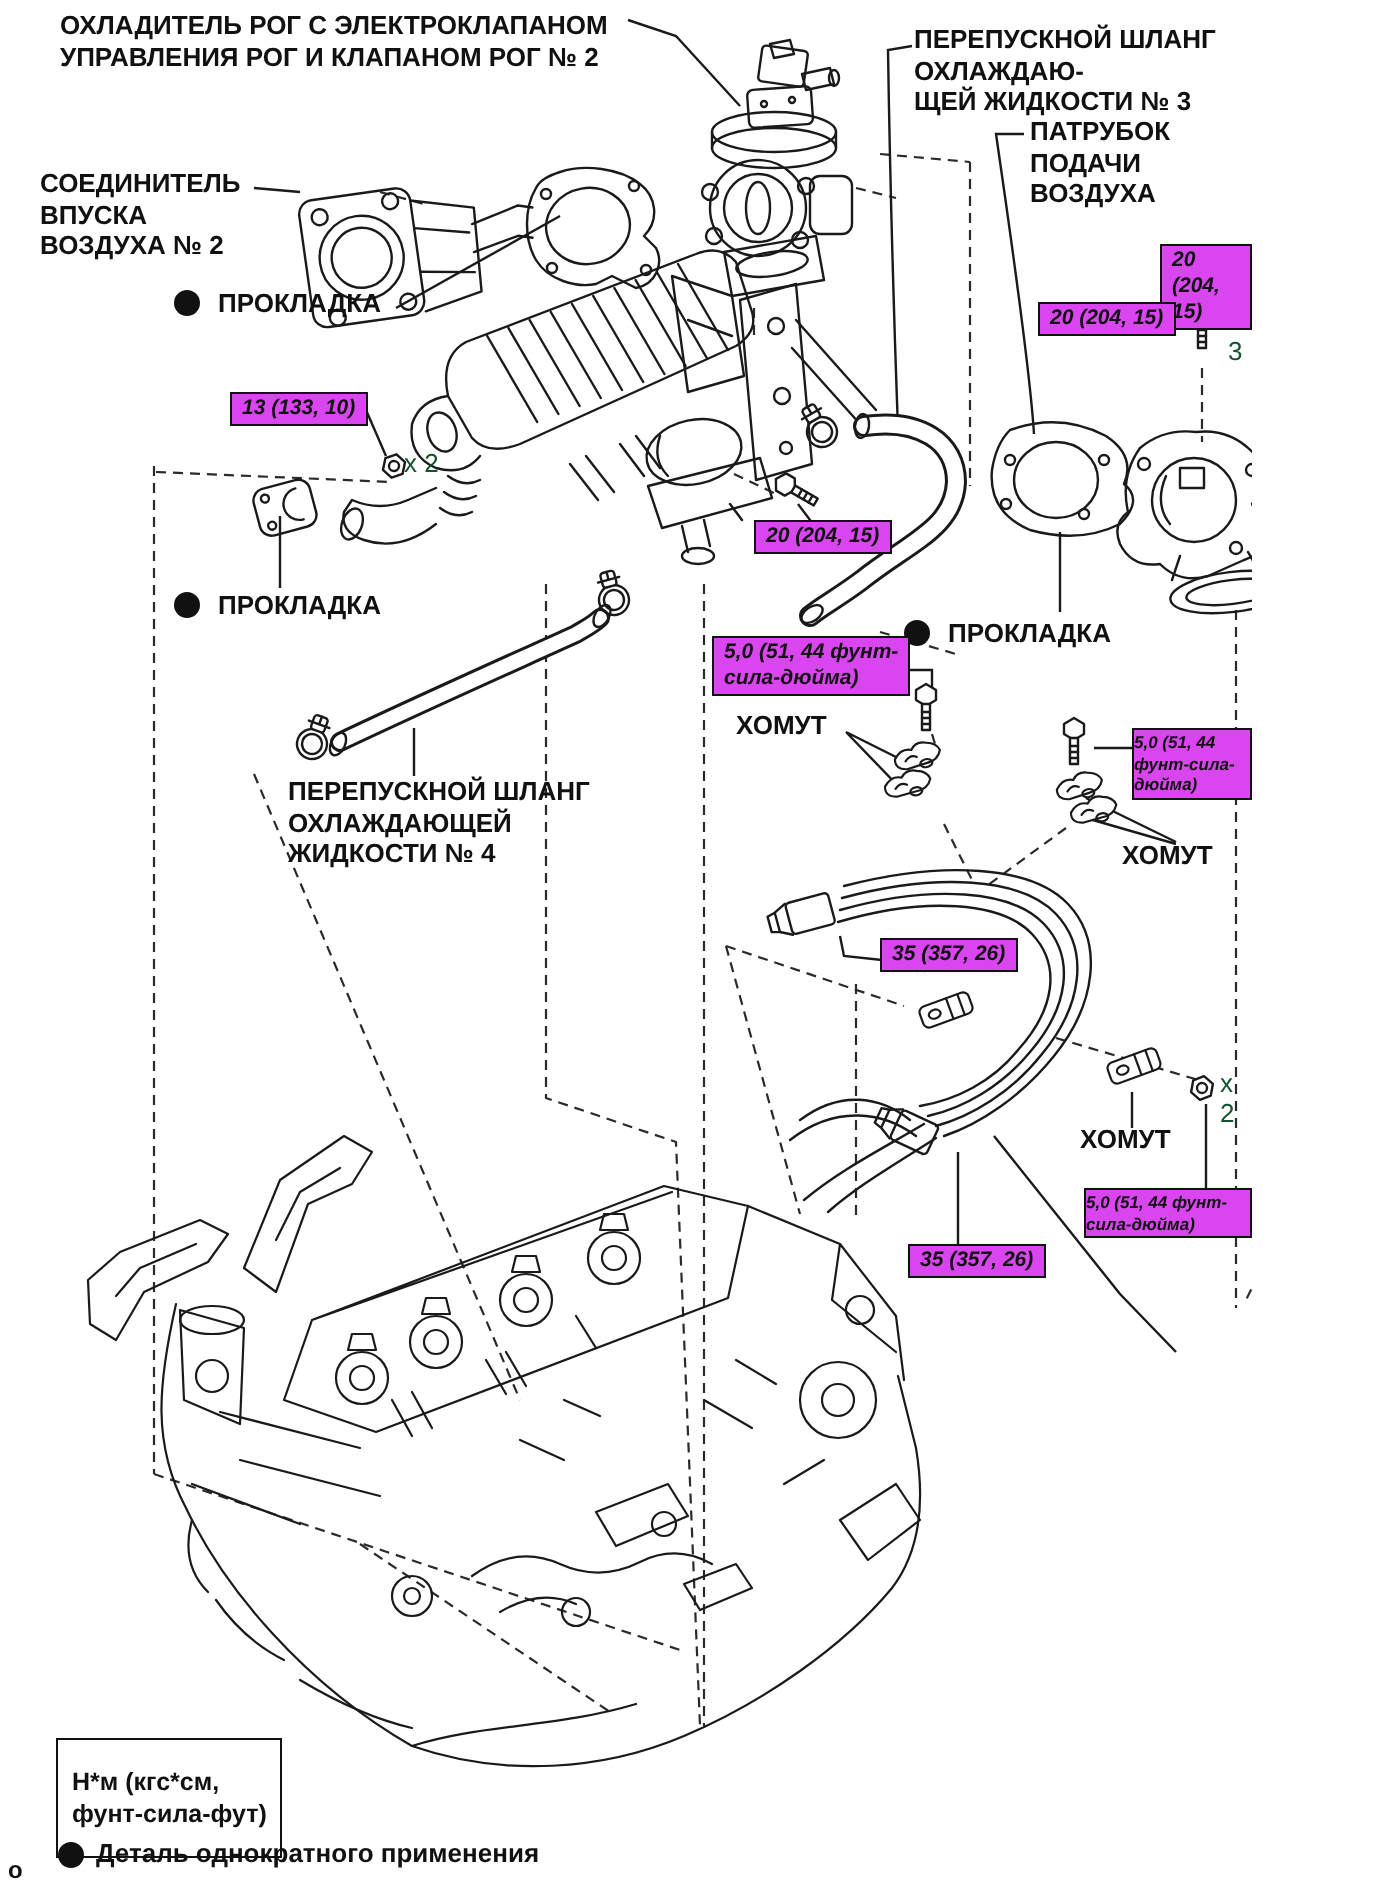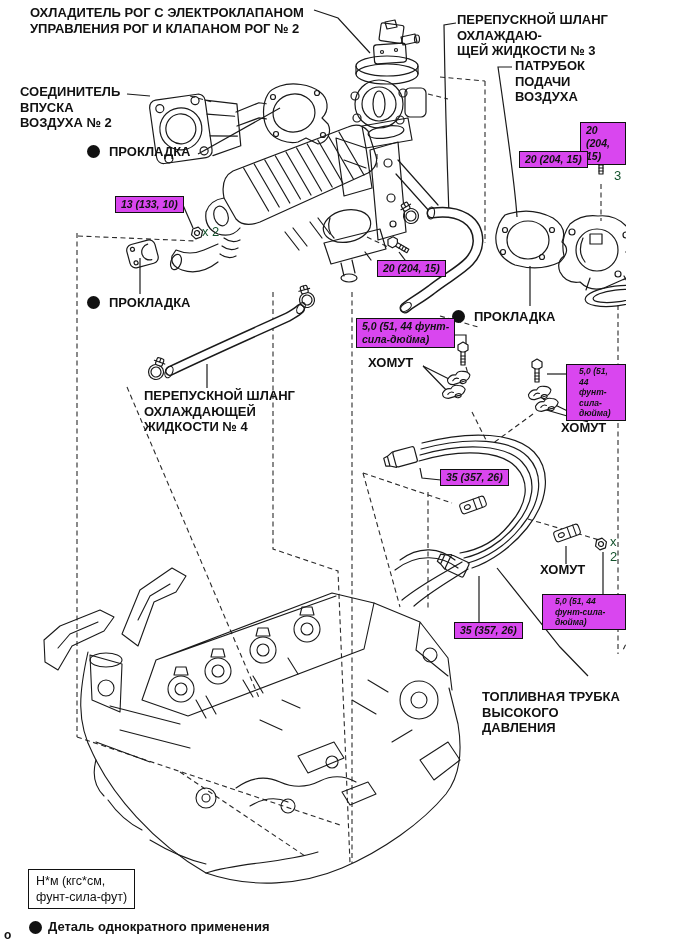--- a/index.html
+++ b/index.html
@@ -4,24 +4,24 @@
 <style>
   html,body{margin:0;padding:0;background:#fff;}
   .stage{position:relative;width:626px;height:952px;background:#fff;overflow:hidden;
          font-family:"Liberation Sans",sans-serif;color:#111;}
   .stage svg{position:absolute;left:0;top:0;}
   .lbl{position:absolute;font-weight:bold;font-size:13px;line-height:15.5px;
        white-space:pre-line;color:#111;}
   .qty{position:absolute;font-weight:normal;font-size:13px;color:#14532d;}
   .tq{position:absolute;border:1.6px solid #111;background:#d946ef;padding:1px 5px;
       font-weight:bold;font-size:10.5px;line-height:13px;white-space:pre-line;z-index:3;font-style:italic;}
-  .tq.small{font-size:8.5px;line-height:10.5px;padding:1px 12px;}
+  .tq.small{font-size:8.5px;line-height:10.5px;padding:1px 0;}
   .bullet{position:absolute;width:13px;height:13px;border-radius:50%;background:#111;z-index:3;}
-  .legendbox{position:absolute;border:1.6px solid #111;background:#fff;padding:3px 7px;
-      font-weight:normal;font-size:12.5px;line-height:16px;white-space:pre-line;}
+  .legendbox{position:absolute;border:1.6px solid #111;background:#fff;padding:13px 7px;
+      font-weight:bold;font-size:12.5px;line-height:16px;white-space:pre-line;}
   .legendtext{position:absolute;font-weight:bold;font-size:12.5px;line-height:16px;white-space:pre-line;}
   .corner{position:absolute;font-size:12px;font-weight:bold;}
   .lbl,.qty,.tq,.legendbox,.legendtext{z-index:3;}
 </style>
 </head>
 <body>
 
 <div class="stage">
 
 <svg width="690" height="952" viewBox="0 0 690 952">
@@ -318,22 +318,20 @@
 
 <span class="bullet" style="left:452px;top:310px;"></span>
 <div class="lbl" style="left:474px;top:309px;">ПРОКЛАДКА</div>
 
 <div class="lbl" style="left:144px;top:388px;">ПЕРЕПУСКНОЙ ШЛАНГ
 ОХЛАЖДАЮЩЕЙ
 ЖИДКОСТИ № 4</div>
 <div class="lbl" style="left:368px;top:355px;">ХОМУТ</div>
 <div class="lbl" style="left:561px;top:420px;">ХОМУТ</div>
 <div class="lbl" style="left:540px;top:562px;">ХОМУТ</div>
-<div class="lbl" style="left:482px;top:689px;">ТОПЛИВНАЯ ТРУБКА
-ВЫСОКОГО ДАВЛЕНИЯ</div>
 
 <div class="qty" style="left:202px;top:224px;">x 2</div>
 <div class="qty" style="left:614px;top:153px;">x 3</div>
 <div class="qty" style="left:648px;top:217px;">x 3</div>
 <div class="qty" style="left:610px;top:534px;">x 2</div>
 
 <div class="tq" style="left:115px;top:196px;">13 (133, 10)</div>
 <div class="tq" style="left:580px;top:122px;">20 (204, 15)</div>
 <div class="tq" style="left:519px;top:151px;">20 (204, 15)</div>
 <div class="tq" style="left:377px;top:260px;">20 (204, 15)</div>

